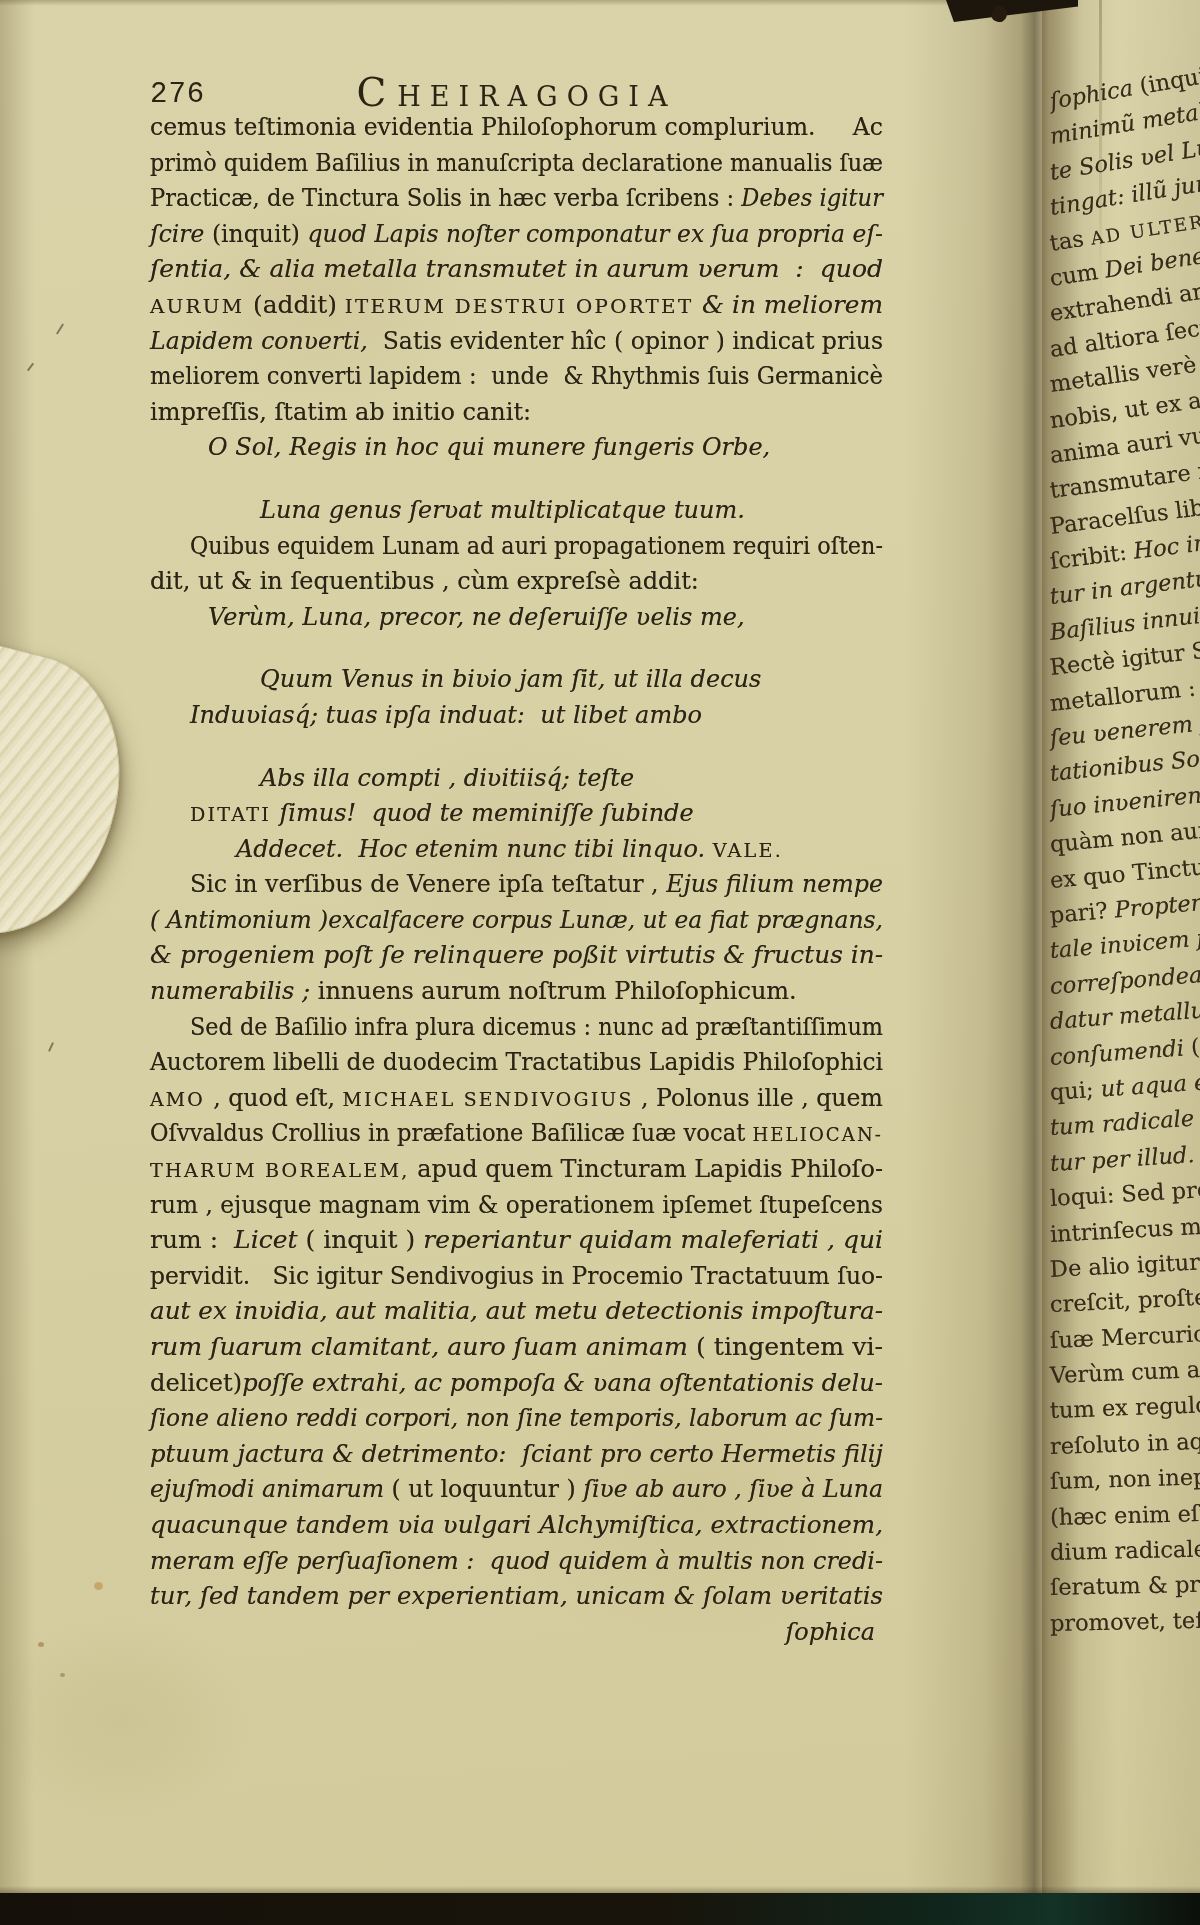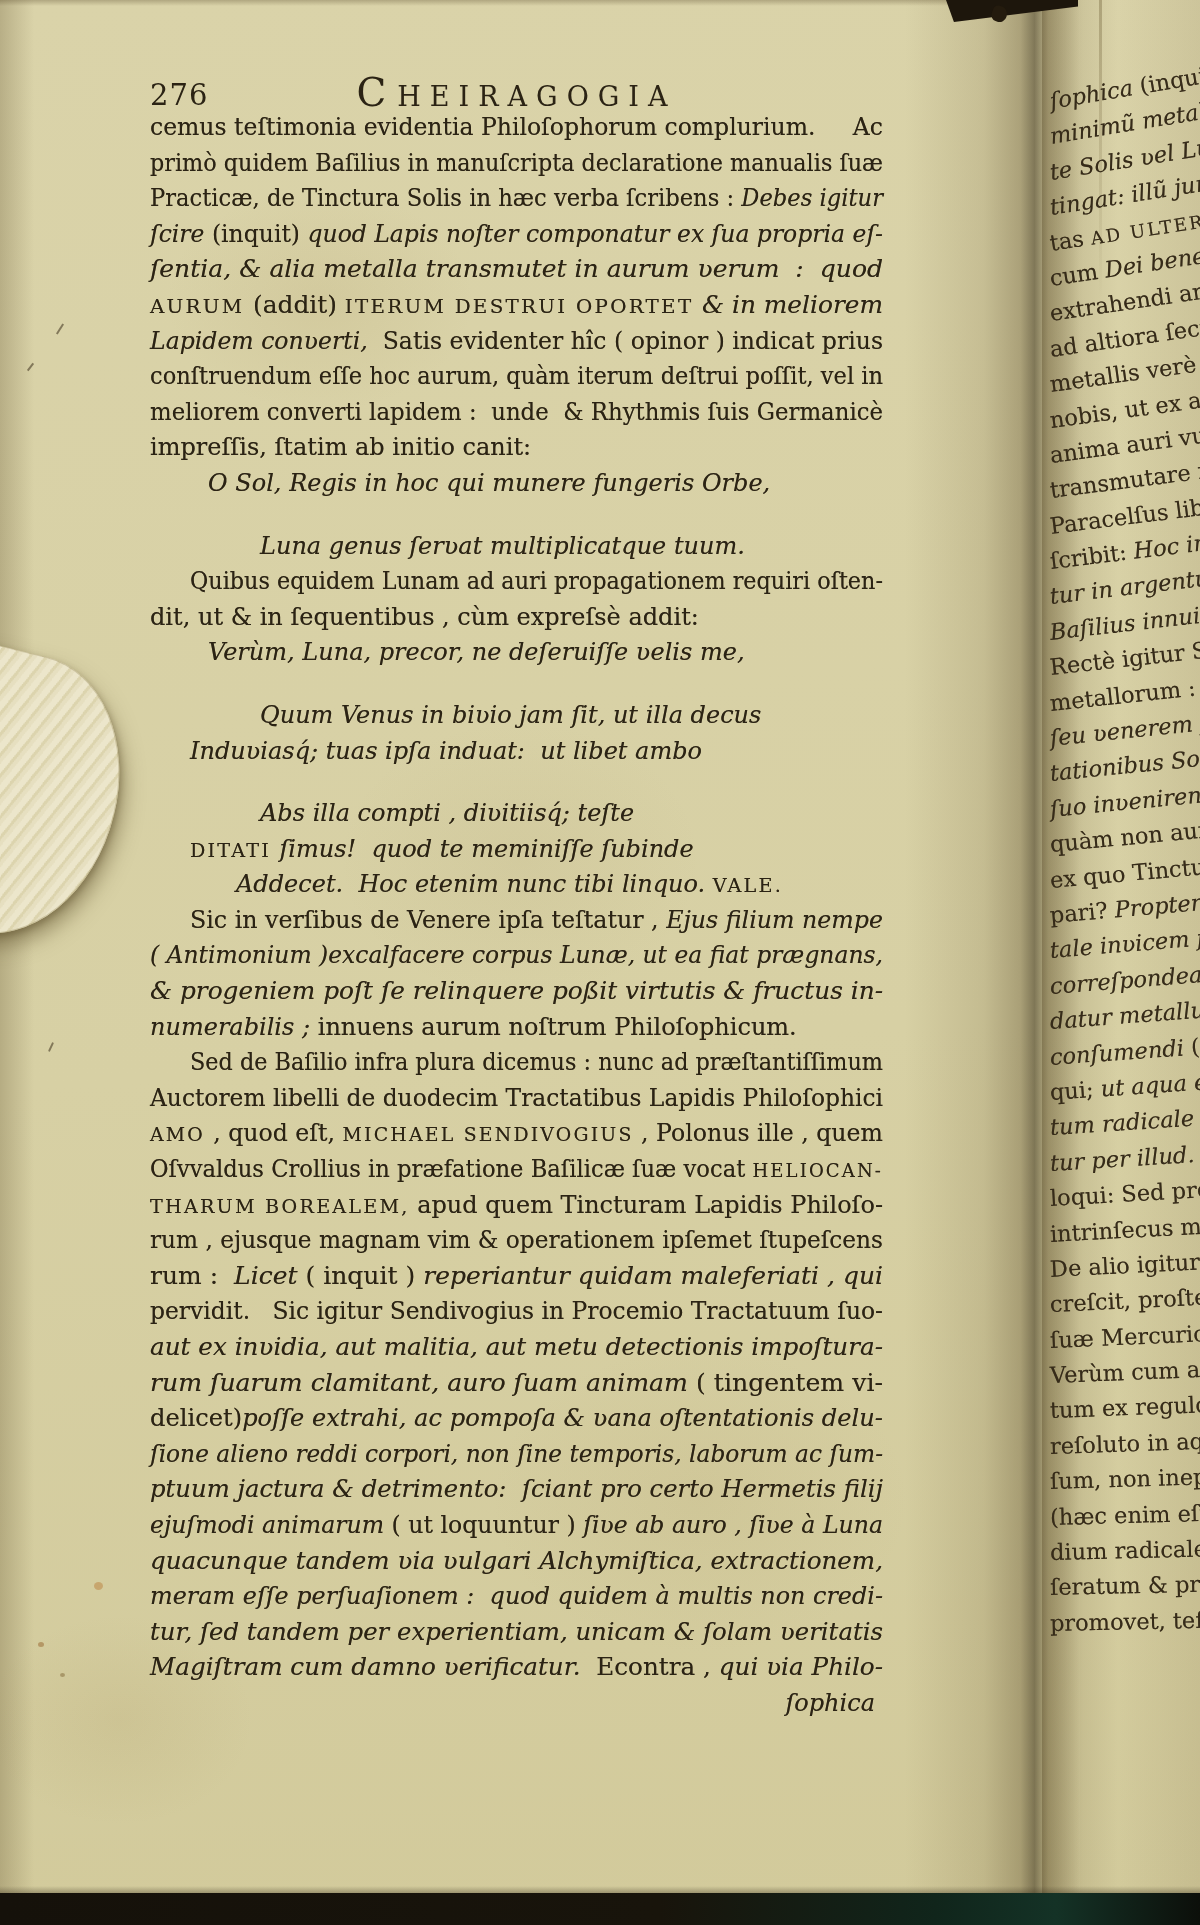--- a/index.html
+++ b/index.html
@@ -46,21 +46,21 @@
   .mark{position:absolute;background:rgba(60,48,28,.55);}
   .m1{left:54px;top:328px;width:12px;height:2px;transform:rotate(-58deg);}
   .m2{left:26px;top:366px;width:9px;height:2px;transform:rotate(-52deg);}
   .m3{left:46px;top:1046px;width:10px;height:2px;transform:rotate(-65deg);border-radius:2px;}
   .speck1{position:absolute;left:94px;top:1582px;width:9px;height:8px;border-radius:50%;
     background:rgba(185,120,50,.45);}
   .speck2{left:38px;top:1642px;width:6px;height:5px;border-radius:50%;background:rgba(150,100,45,.5);position:absolute;}
   .speck3{left:60px;top:1673px;width:5px;height:4px;border-radius:50%;background:rgba(120,90,45,.45);position:absolute;}
   
   .header{position:absolute;left:150px;top:62px;width:733px;height:50px;color:#2b2314;}
-  .pgnum{position:absolute;left:0;top:16px;font-size:29px;letter-spacing:1px;}
+  .pgnum{position:absolute;left:0;top:16px;font-size:29px;letter-spacing:1px;font-family:Liberation Mono, monospace;}
   .title{display:block;text-align:center;}
   .title-in{display:inline-block;font-size:27px;letter-spacing:9px;padding-top:8px;}
   .title-in::first-letter{font-size:39px;letter-spacing:11px;}
   
   #body-lines{position:absolute;left:150px;top:110px;width:733px;color:#2b2314;
     text-shadow:0 0 .6px rgba(43,35,20,.55);}
   .tline{white-space:pre;height:35.6px;line-height:35.6px;font-size:24px;}
   .ln-in{display:inline-block;transform-origin:left center;white-space:pre;}
   .ind1{padding-left:40px;} .ind2{padding-left:58px;} .ind3{padding-left:86px;} .ind4{padding-left:110px;margin-top:27px;}
   .cw{text-align:right;padding-right:8px;}
@@ -88,21 +88,20 @@
   </div>
 
   <div id="body-lines">
       <div class="tline j"><span class="ln-in" style="transform: scaleX(0.9796);"><span class="seg-r">cemus teſtimonia evidentia Philoſophorum complurium.     Ac</span></span></div>
       <div class="tline j"><span class="ln-in" style="transform: scaleX(0.9296);"><span class="seg-r">primò quidem Baſilius in manuſcripta declaratione manualis ſuæ</span></span></div>
       <div class="tline j"><span class="ln-in" style="transform: scaleX(0.9431);"><span class="seg-r">Practicæ, de Tinctura Solis in hæc verba ſcribens : </span><span class="seg-i">Debes igitur</span></span></div>
       <div class="tline j"><span class="ln-in" style="transform: scaleX(0.9784);"><span class="seg-i">ſcire </span><span class="seg-r">(inquit) </span><span class="seg-i">quod Lapis noſter componatur ex ſua propria eſ-</span></span></div>
       <div class="tline j"><span class="ln-in" style="transform: scaleX(1.0437);"><span class="seg-i">ſentia, &amp; alia metalla transmutet in aurum ʋerum  :  quod</span></span></div>
       <div class="tline j"><span class="ln-in" style="transform: scaleX(1.0347);"><span class="seg-c">AURUM </span><span class="seg-r">(addit) </span><span class="seg-c">ITERUM DESTRUI OPORTET </span><span class="seg-i">&amp; in meliorem</span></span></div>
       <div class="tline j"><span class="ln-in" style="transform: scaleX(0.9817);"><span class="seg-i">Lapidem conʋerti,  </span><span class="seg-r">Satis evidenter hîc ( opinor ) indicat prius</span></span></div>
-      <div class="tline j"><span class="ln-in" style="transform: scaleX(0.9395);"><span class="seg-r">conſtruendum eſſe hoc aurum, quàm iterum deſtrui poſſit, vel in</span></span></div>
       <div class="tline j"><span class="ln-in" style="transform: scaleX(0.9512);"><span class="seg-r">meliorem converti lapidem :  unde  &amp; Rhythmis ſuis Germanicè</span></span></div>
       <div class="tline"><span class="ln-in"><span class="seg-r">impreſſis, ſtatim ab initio canit:</span></span></div>
       <div class="tline ind2"><span class="ln-in"><span class="seg-i">O Sol, Regis in hoc qui munere fungeris Orbe,</span></span></div>
       <div class="tline ind4"><span class="ln-in"><span class="seg-i">Luna genus ſerʋat multiplicatque tuum.</span></span></div>
       <div class="tline ind1 j"><span class="ln-in" style="transform: scaleX(0.9292);"><span class="seg-r">Quibus equidem Lunam ad auri propagationem requiri oſten-</span></span></div>
       <div class="tline"><span class="ln-in"><span class="seg-r">dit, ut &amp; in ſequentibus , cùm expreſsè addit:</span></span></div>
       <div class="tline ind2"><span class="ln-in"><span class="seg-i">Verùm, Luna, precor, ne deſeruiſſe ʋelis me,</span></span></div>
       <div class="tline ind4"><span class="ln-in"><span class="seg-i">Quum Venus in biʋio jam ſit, ut illa decus</span></span></div>
       <div class="tline ind1"><span class="ln-in"><span class="seg-i">Induʋiasq́; tuas ipſa induat:  ut libet ambo</span></span></div>
       <div class="tline ind4"><span class="ln-in"><span class="seg-i">Abs illa compti , diʋitiisq́; teſte</span></span></div>
@@ -122,21 +121,20 @@
       <div class="tline j"><span class="ln-in" style="transform: scaleX(0.9758);"><span class="seg-r">pervidit.   Sic igitur Sendivogius in Procemio Tractatuum ſuo-</span></span></div>
       <div class="tline j"><span class="ln-in" style="transform: scaleX(1.0276);"><span class="seg-i">aut ex inʋidia, aut malitia, aut metu detectionis impoſtura-</span></span></div>
       <div class="tline j"><span class="ln-in" style="transform: scaleX(1.0485);"><span class="seg-i">rum ſuarum clamitant, auro ſuam animam </span><span class="seg-r">( tingentem vi-</span></span></div>
       <div class="tline j"><span class="ln-in" style="transform: scaleX(1.006);"><span class="seg-r">delicet)</span><span class="seg-i">poſſe extrahi, ac pompoſa &amp; ʋana oſtentationis delu-</span></span></div>
       <div class="tline j"><span class="ln-in" style="transform: scaleX(0.9713);"><span class="seg-i">ſione alieno reddi corpori, non ſine temporis, laborum ac ſum-</span></span></div>
       <div class="tline j"><span class="ln-in" style="transform: scaleX(1.0129);"><span class="seg-i">ptuum jactura &amp; detrimento:  ſciant pro certo Hermetis filij</span></span></div>
       <div class="tline j"><span class="ln-in" style="transform: scaleX(0.9834);"><span class="seg-i">ejuſmodi animarum </span><span class="seg-r">( ut loquuntur ) </span><span class="seg-i">ſiʋe ab auro , ſiʋe à Luna</span></span></div>
       <div class="tline j"><span class="ln-in" style="transform: scaleX(1.0246);"><span class="seg-i">quacunque tandem ʋia ʋulgari Alchymiſtica, extractionem,</span></span></div>
       <div class="tline j"><span class="ln-in" style="transform: scaleX(0.9958);"><span class="seg-i">meram eſſe perſuaſionem :  quod quidem à multis non credi-</span></span></div>
       <div class="tline j"><span class="ln-in" style="transform: scaleX(1.0152);"><span class="seg-i">tur, ſed tandem per experientiam, unicam &amp; ſolam ʋeritatis</span></span></div>
-      <div class="tline j"><span class="ln-in" style="transform: scaleX(1.0274);"><span class="seg-i">Magiſtram cum damno ʋerificatur.  </span><span class="seg-r">Econtra , </span><span class="seg-i">qui ʋia Philo-</span></span></div>
       <div class="tline cw"><span class="ln-in"><span class="seg-i">ſophica</span></span></div>
     </div>
 
   <div id="strip-lines" class="strip">
       <div class="tline" style="transform: rotate(-9.5deg);"><span class="ln-in"><span class="seg-i">ſophica </span><span class="seg-r">(inquit) </span></span></div>
       <div class="tline" style="transform: rotate(-9.3deg);"><span class="ln-in"><span class="seg-i">minimũ metallu</span></span></div>
       <div class="tline" style="transform: rotate(-9.1deg);"><span class="ln-in"><span class="seg-i">te Solis ʋel Luna</span></span></div>
       <div class="tline" style="transform: rotate(-8.9deg);"><span class="ln-in"><span class="seg-i">tingat: illũ jure a</span></span></div>
       <div class="tline" style="transform: rotate(-8.7deg);"><span class="ln-in"><span class="seg-r">tas </span><span class="seg-c">AD ULTERIOR</span></span></div>
       <div class="tline" style="transform: rotate(-8.5deg);"><span class="ln-in"><span class="seg-r">cum </span><span class="seg-i">Dei benedicti</span></span></div>

